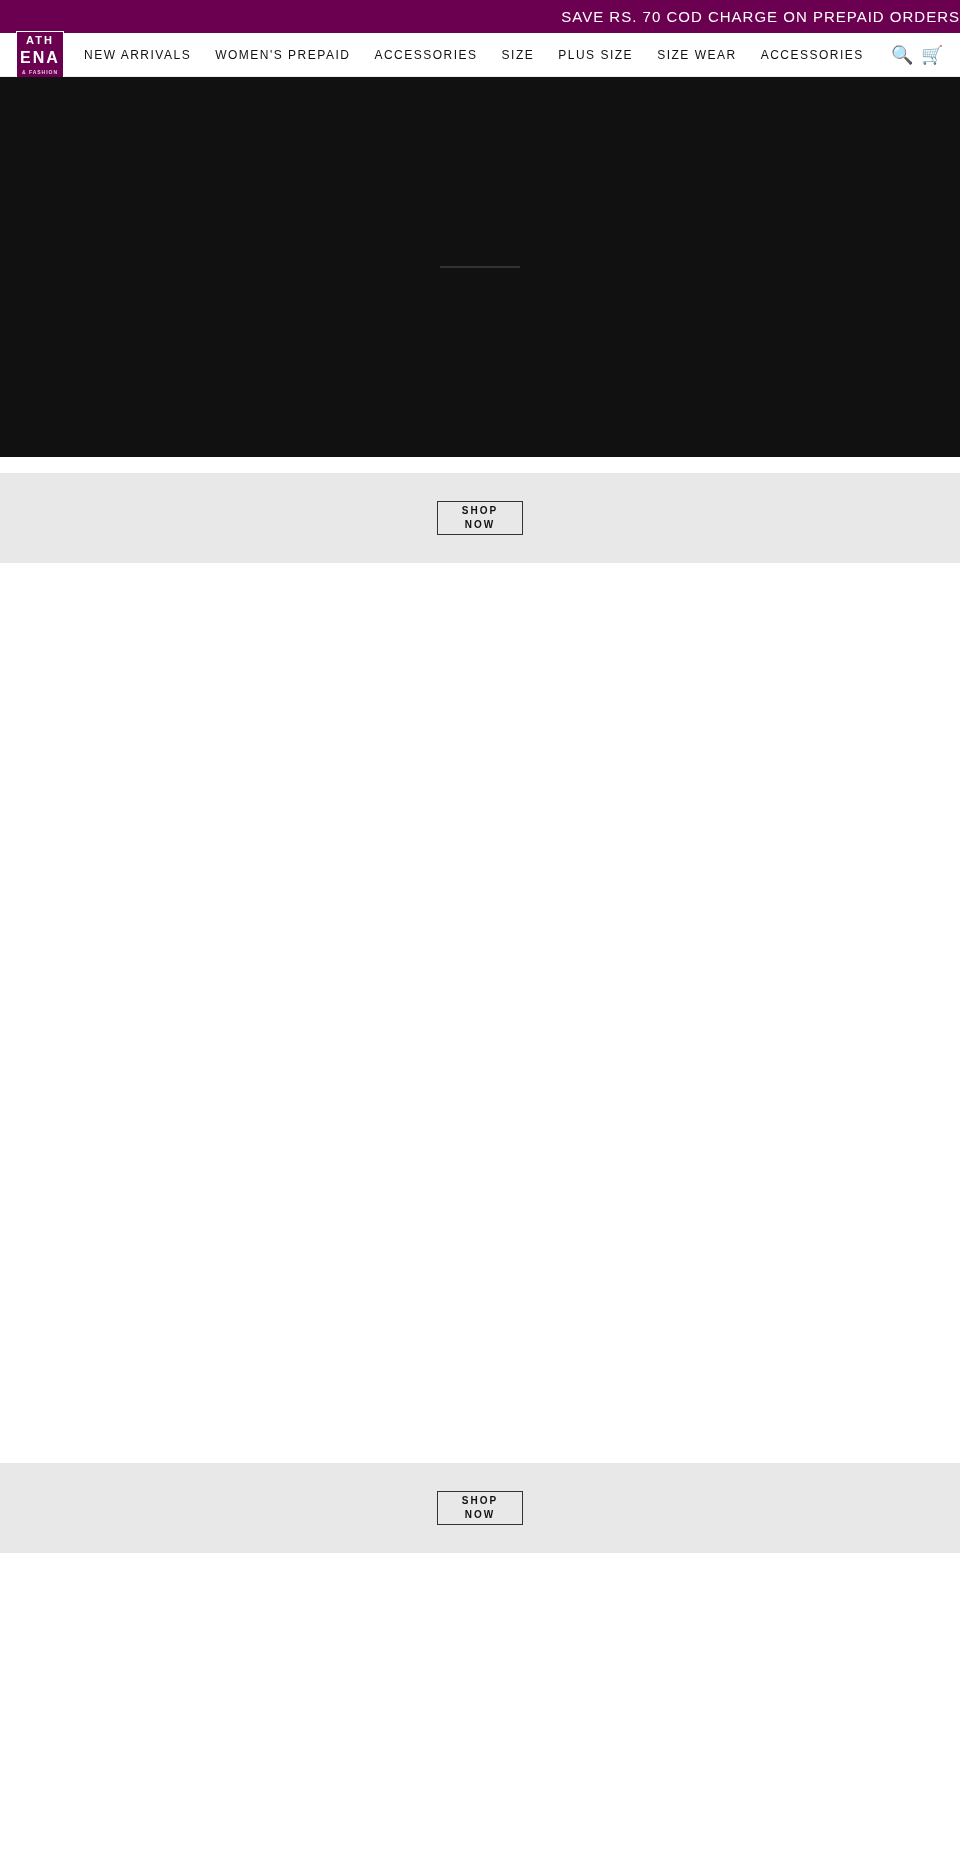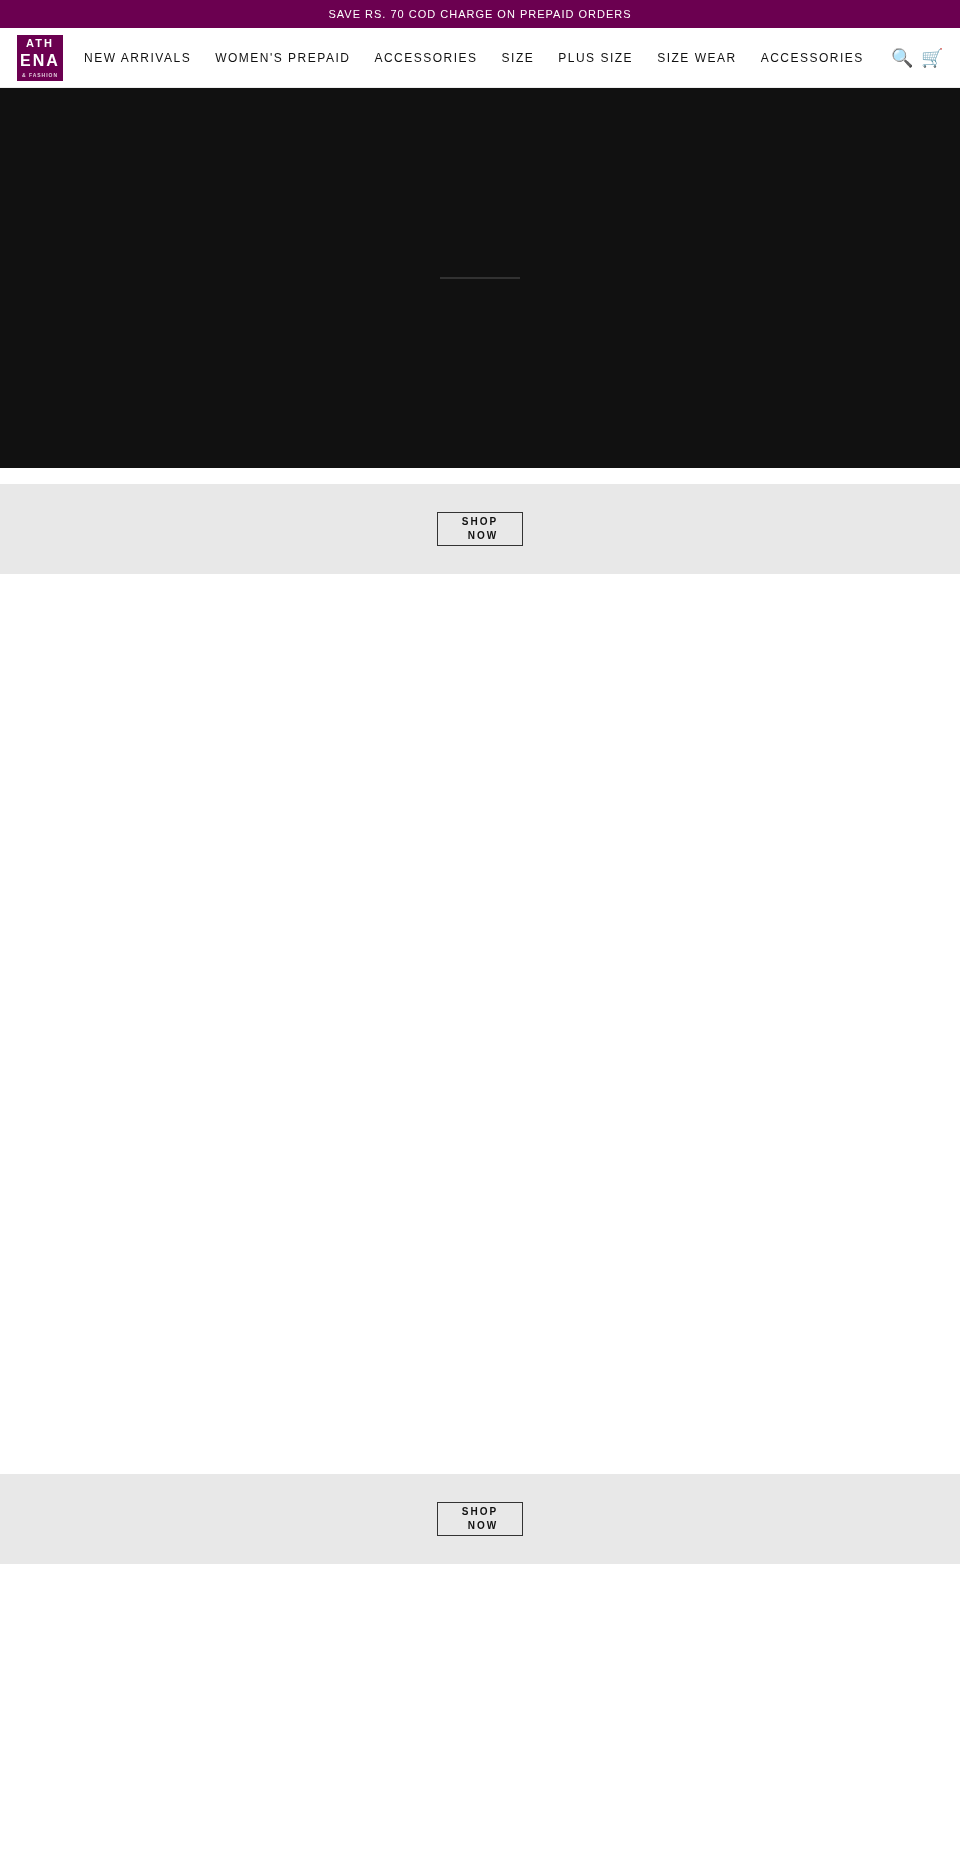--- a/index.html
+++ b/index.html
@@ -11,32 +11,32 @@
     body {
       font-family: Arial, Helvetica, sans-serif;
       width: 960px;
       background: #ffffff;
     }
 
     
     .announcement-bar {
       background-color: #6b0050;
       color: #ffffff;
-      text-align: center;
+      text-align: right;
       padding: 8px 0;
-      font-size: 11px;
+      font-size: 15px;
       letter-spacing: 1px;
     }
 
     
     .header {
       display: flex;
       align-items: center;
       padding: 0 16px;
-      height: 60px;
+      height: 44px;
       background: #ffffff;
       border-bottom: 1px solid #eee;
       position: relative;
     }
 
     .logo-box {
       background-color: #6b0050;
       color: #ffffff;
       width: 48px;
       height: 48px;
@@ -134,21 +134,21 @@
       border: 1px solid #333;
       background: transparent;
       padding: 2px 24px;
       font-size: 10px;
       letter-spacing: 2px;
       font-weight: bold;
       cursor: pointer;
       color: #111;
       text-transform: uppercase;
       line-height: 1.4;
-      text-align: right;
+      text-align: center;
     }
 
     
     .image-placeholder-large {
       width: 960px;
       height: 480px;
       background-color: #ffffff;
     }
 
     .image-placeholder-medium {

